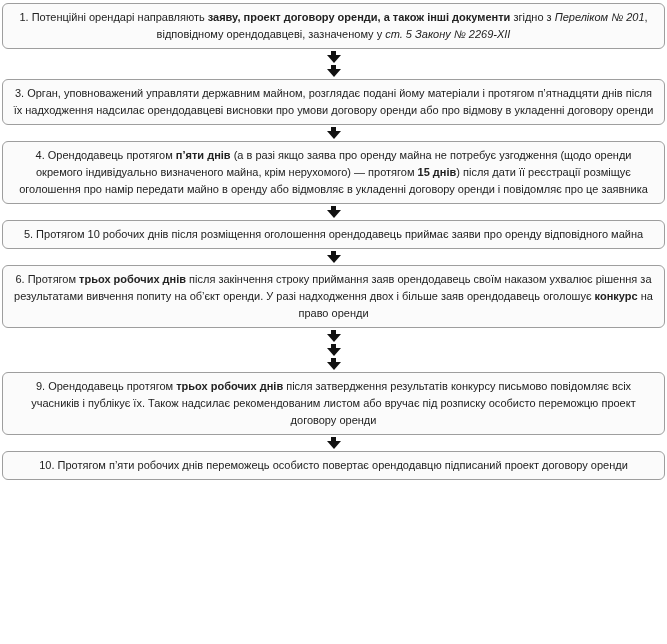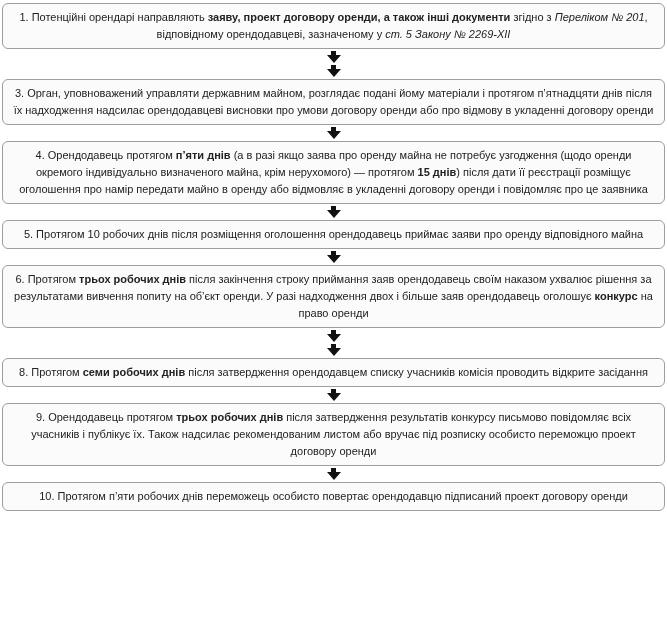--- a/index.html
+++ b/index.html
@@ -115,23 +115,20 @@
   </div>
 
   <div class="step">
     <div class="arrow">
       <div class="arrow-stem"></div>
       <div class="arrow-head"></div>
     </div>
   </div>
 
   <div class="step">
-    <div class="box">
-      <p class="box-text"><span>8. Протягом </span><span style="font-weight: 700;">семи робочих днів</span><span> після затвердження орендодавцем списку учасників комісія проводить відкрите засідання</span></p>
-    </div>
     <div class="arrow">
       <div class="arrow-stem"></div>
       <div class="arrow-head"></div>
     </div>
   </div>
 
   <div class="step">
     <div class="box">
       <p class="box-text"><span>9. Орендодавець протягом </span><span style="font-weight: 700;">трьох робочих днів</span><span> після затвердження результатів конкурсу письмово повідомляє всіх учасників і публікує їх. Також надсилає рекомендованим листом або вручає під розписку особисто переможцю проект договору оренди</span></p>
     </div>

